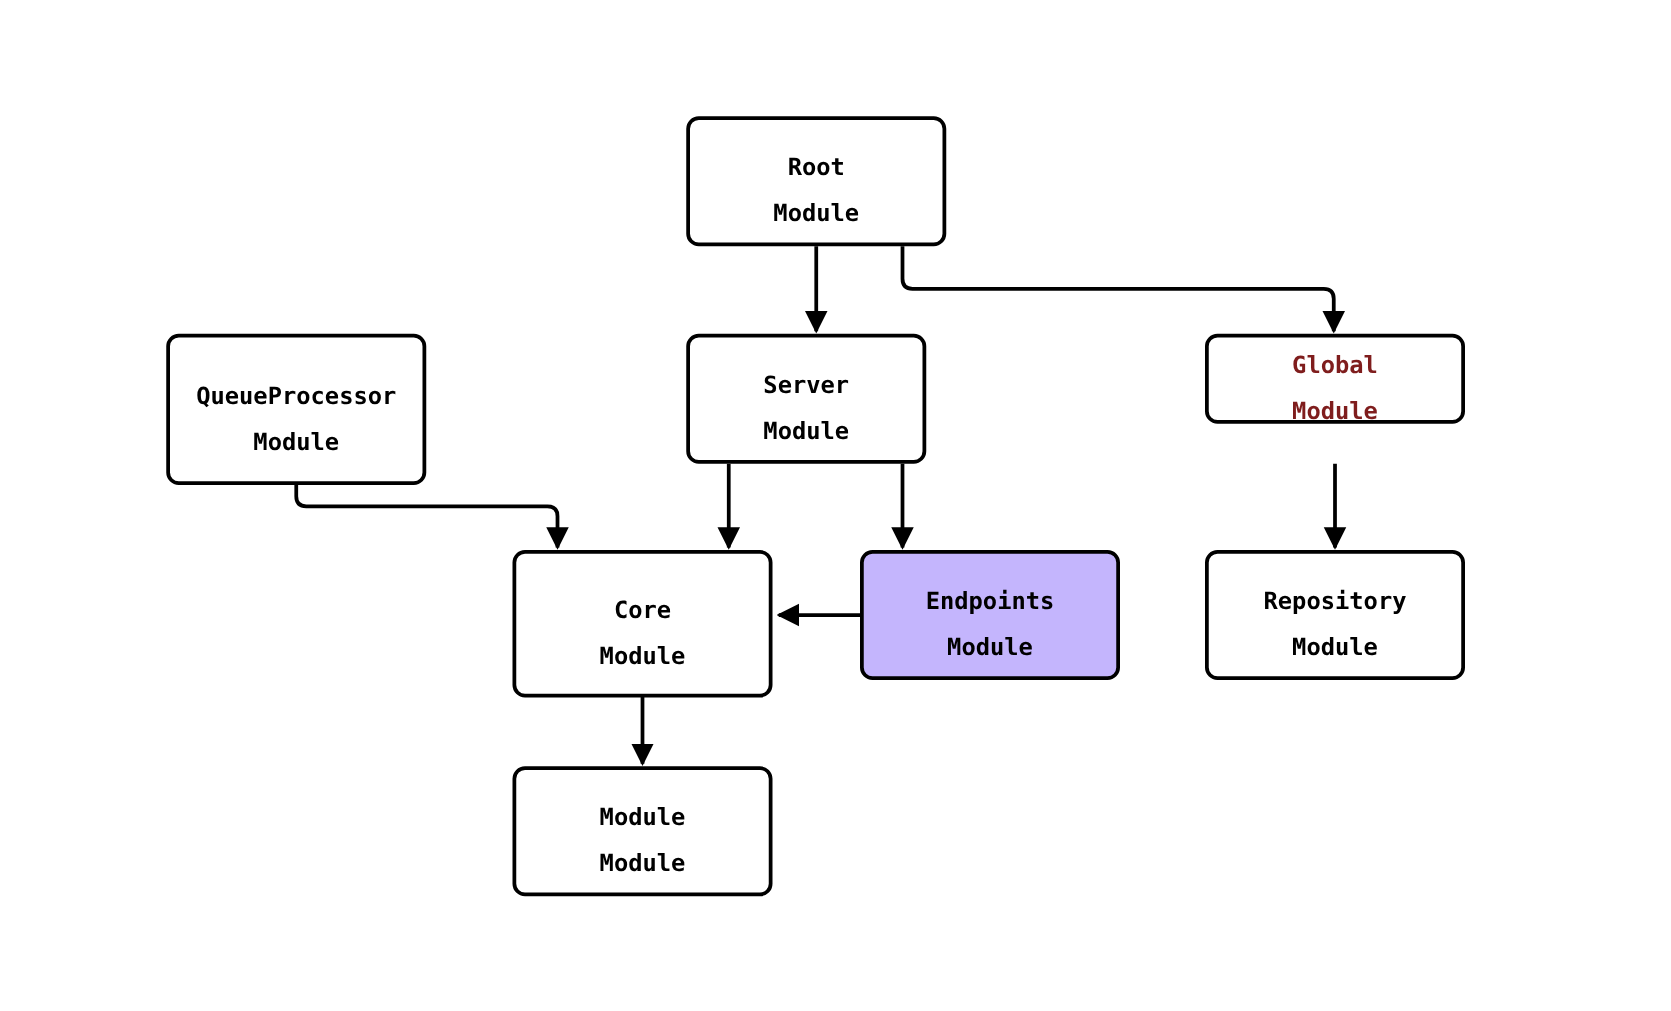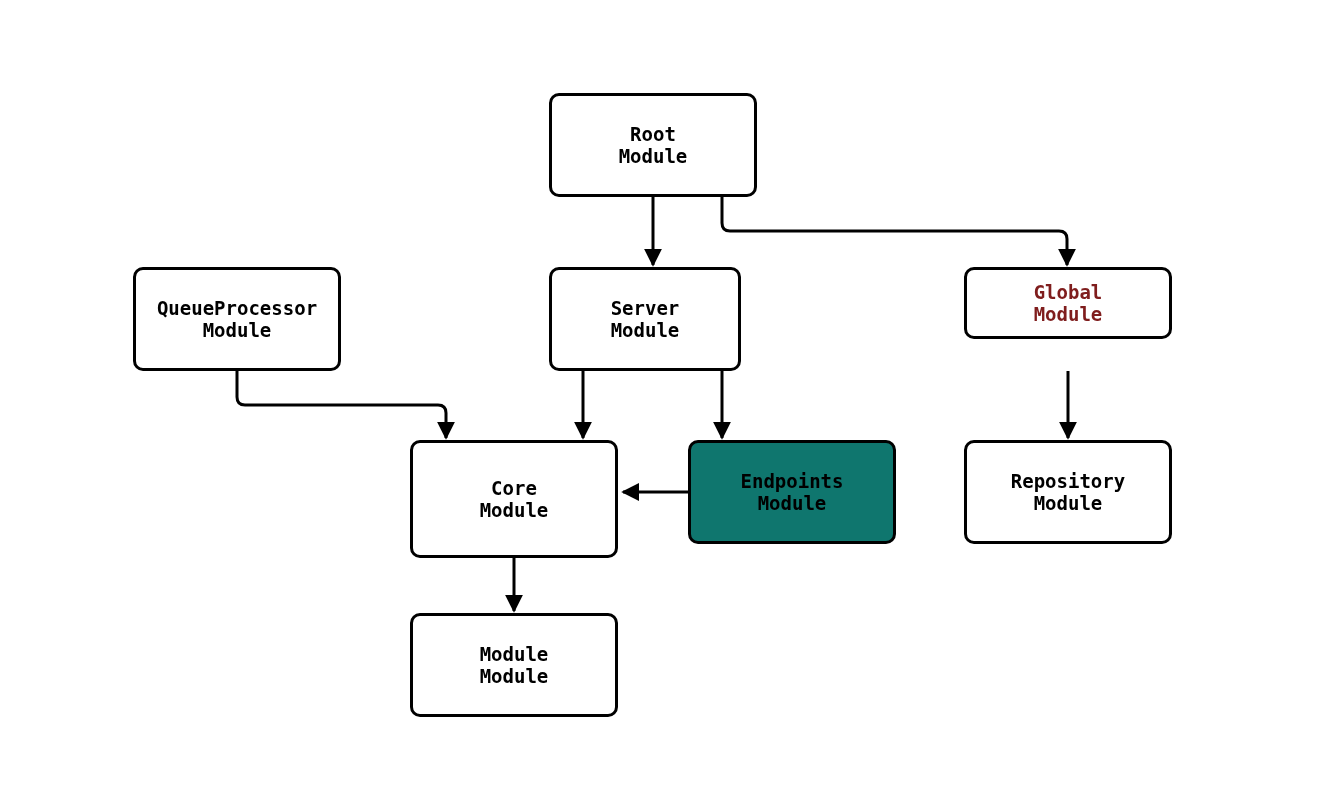--- a/index.html
+++ b/index.html
@@ -36,20 +36,21 @@
     font-family: "DejaVu Sans Mono", "Liberation Mono", monospace;
     font-weight: bold;
     font-size: 19px;
     line-height: 22px;
     text-align: center;
     color: #000;
   }
   .node .node-line {
     display: block;
     white-space: nowrap;
+    margin-top: 15px;
   }
 </style>
 </head>
 <body>
 
 <div class="canvas" style="background: rgb(255, 255, 255);">
   <svg class="edges-layer" id="edges-layer" width="1337" height="809">
     <defs>
       <marker id="arrowhead" viewBox="0 0 10 10" refX="9" refY="5" markerWidth="18" markerHeight="24" markerUnits="userSpaceOnUse" orient="auto">
         <path d="M0,0 L10,5 L0,10 Z" fill="#000000"></path>
@@ -62,37 +63,37 @@
       <path class="edge" d="M 722 371 L 722 438" stroke="#000000" marker-end="url(#arrowhead)"></path>
       <path class="edge" d="M 688 492 L 623 492" stroke="#000000" marker-end="url(#arrowhead)"></path>
       <path class="edge" d="M 1068 371 L 1068 438" stroke="#000000" marker-end="url(#arrowhead)"></path>
       <path class="edge" d="M 514 544 L 514 611" stroke="#000000" marker-end="url(#arrowhead)"></path>
     </svg>
   <div id="nodes-layer">
       <div class="node" style="left: 549px; top: 93px; width: 208px; height: 104px; border-color: rgb(0, 0, 0); background: rgb(255, 255, 255); color: rgb(0, 0, 0);">
         <span class="node-line">Root</span>
         <span class="node-line">Module</span>
       </div>
-      <div class="node" style="left: 133px; top: 267px; width: 208px; height: 104px; border-color: rgb(0, 0, 0); background: rgb(255, 255, 255); color: rgb(0, 0, 0);">
+      <div class="node" style="left: 133px; top: 267px; width: 208px; height: 121px; border-color: rgb(0, 0, 0); background: rgb(255, 255, 255); color: rgb(0, 0, 0);">
         <span class="node-line">QueueProcessor</span>
         <span class="node-line">Module</span>
       </div>
       <div class="node" style="left: 549px; top: 267px; width: 192px; height: 104px; border-color: rgb(0, 0, 0); background: rgb(255, 255, 255); color: rgb(0, 0, 0);">
         <span class="node-line">Server</span>
         <span class="node-line">Module</span>
       </div>
       <div class="node" style="left: 964px; top: 267px; width: 208px; height: 72px; border-color: rgb(0, 0, 0); background: rgb(255, 255, 255); color: #7f1d1d;">
         <span class="node-line">Global</span>
         <span class="node-line">Module</span>
       </div>
       <div class="node" style="left: 410px; top: 440px; width: 208px; height: 118px; border-color: rgb(0, 0, 0); background: rgb(255, 255, 255); color: rgb(0, 0, 0);">
         <span class="node-line">Core</span>
         <span class="node-line">Module</span>
       </div>
-      <div class="node" style="left: 688px; top: 440px; width: 208px; height: 104px; border-color: rgb(0, 0, 0); background: #0f766e; color: rgb(0, 0, 0);">
+      <div class="node" style="left: 688px; top: 440px; width: 208px; height: 104px; border-color: rgb(0, 0, 0); background: #c4b5fd; color: rgb(0, 0, 0);">
         <span class="node-line">Endpoints</span>
         <span class="node-line">Module</span>
       </div>
       <div class="node" style="left: 964px; top: 440px; width: 208px; height: 104px; border-color: rgb(0, 0, 0); background: rgb(255, 255, 255); color: rgb(0, 0, 0); justify-content: center;">
         <span class="node-line">Repository</span>
         <span class="node-line">Module</span>
       </div>
       <div class="node" style="left: 410px; top: 613px; width: 208px; height: 104px; border-color: rgb(0, 0, 0); background: rgb(255, 255, 255); color: rgb(0, 0, 0);">
         <span class="node-line">Module</span>
         <span class="node-line">Module</span>

